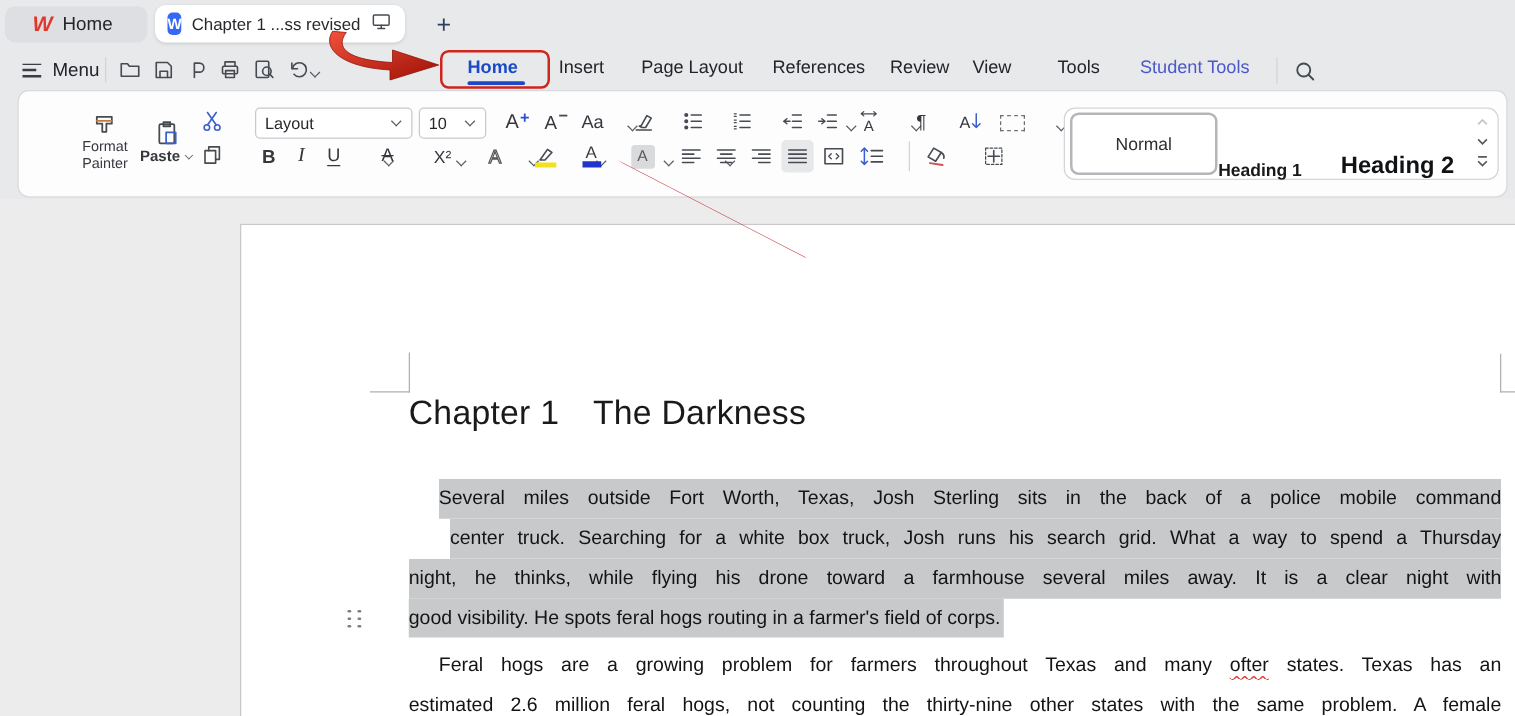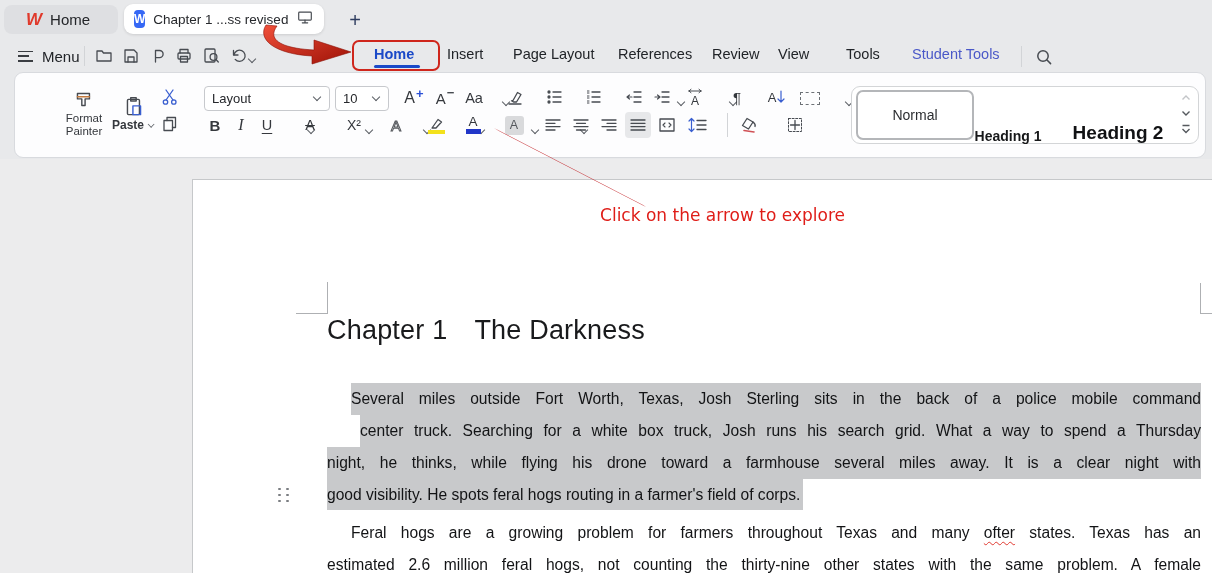--- a/index.html
+++ b/index.html
@@ -452,16 +452,15 @@
     <defs>
       <linearGradient id="gradR" x1="0" y1="0" x2="1" y2="1">
         <stop offset="0" stop-color="#f0503a"></stop>
           <stop offset="1" stop-color="#9e1106"></stop>
       </linearGradient>
     </defs>
     <path d="M277,26 C268,38 277,48 314,50 L314,40 L351,52 L312,64 L312,56 C274,54 257,39 266,25 Z" fill="url(#gradR)" stroke="#8c0f05" stroke-width="0.6"></path>
     <polygon points="494,128 499,131 646,207 643,205" fill="#bf181d"></polygon>
   </svg>
   <div class="callout">
-    <div>Click on the arrow to explore</div>
   </div>
 
 </div>
 
 </body></html>

